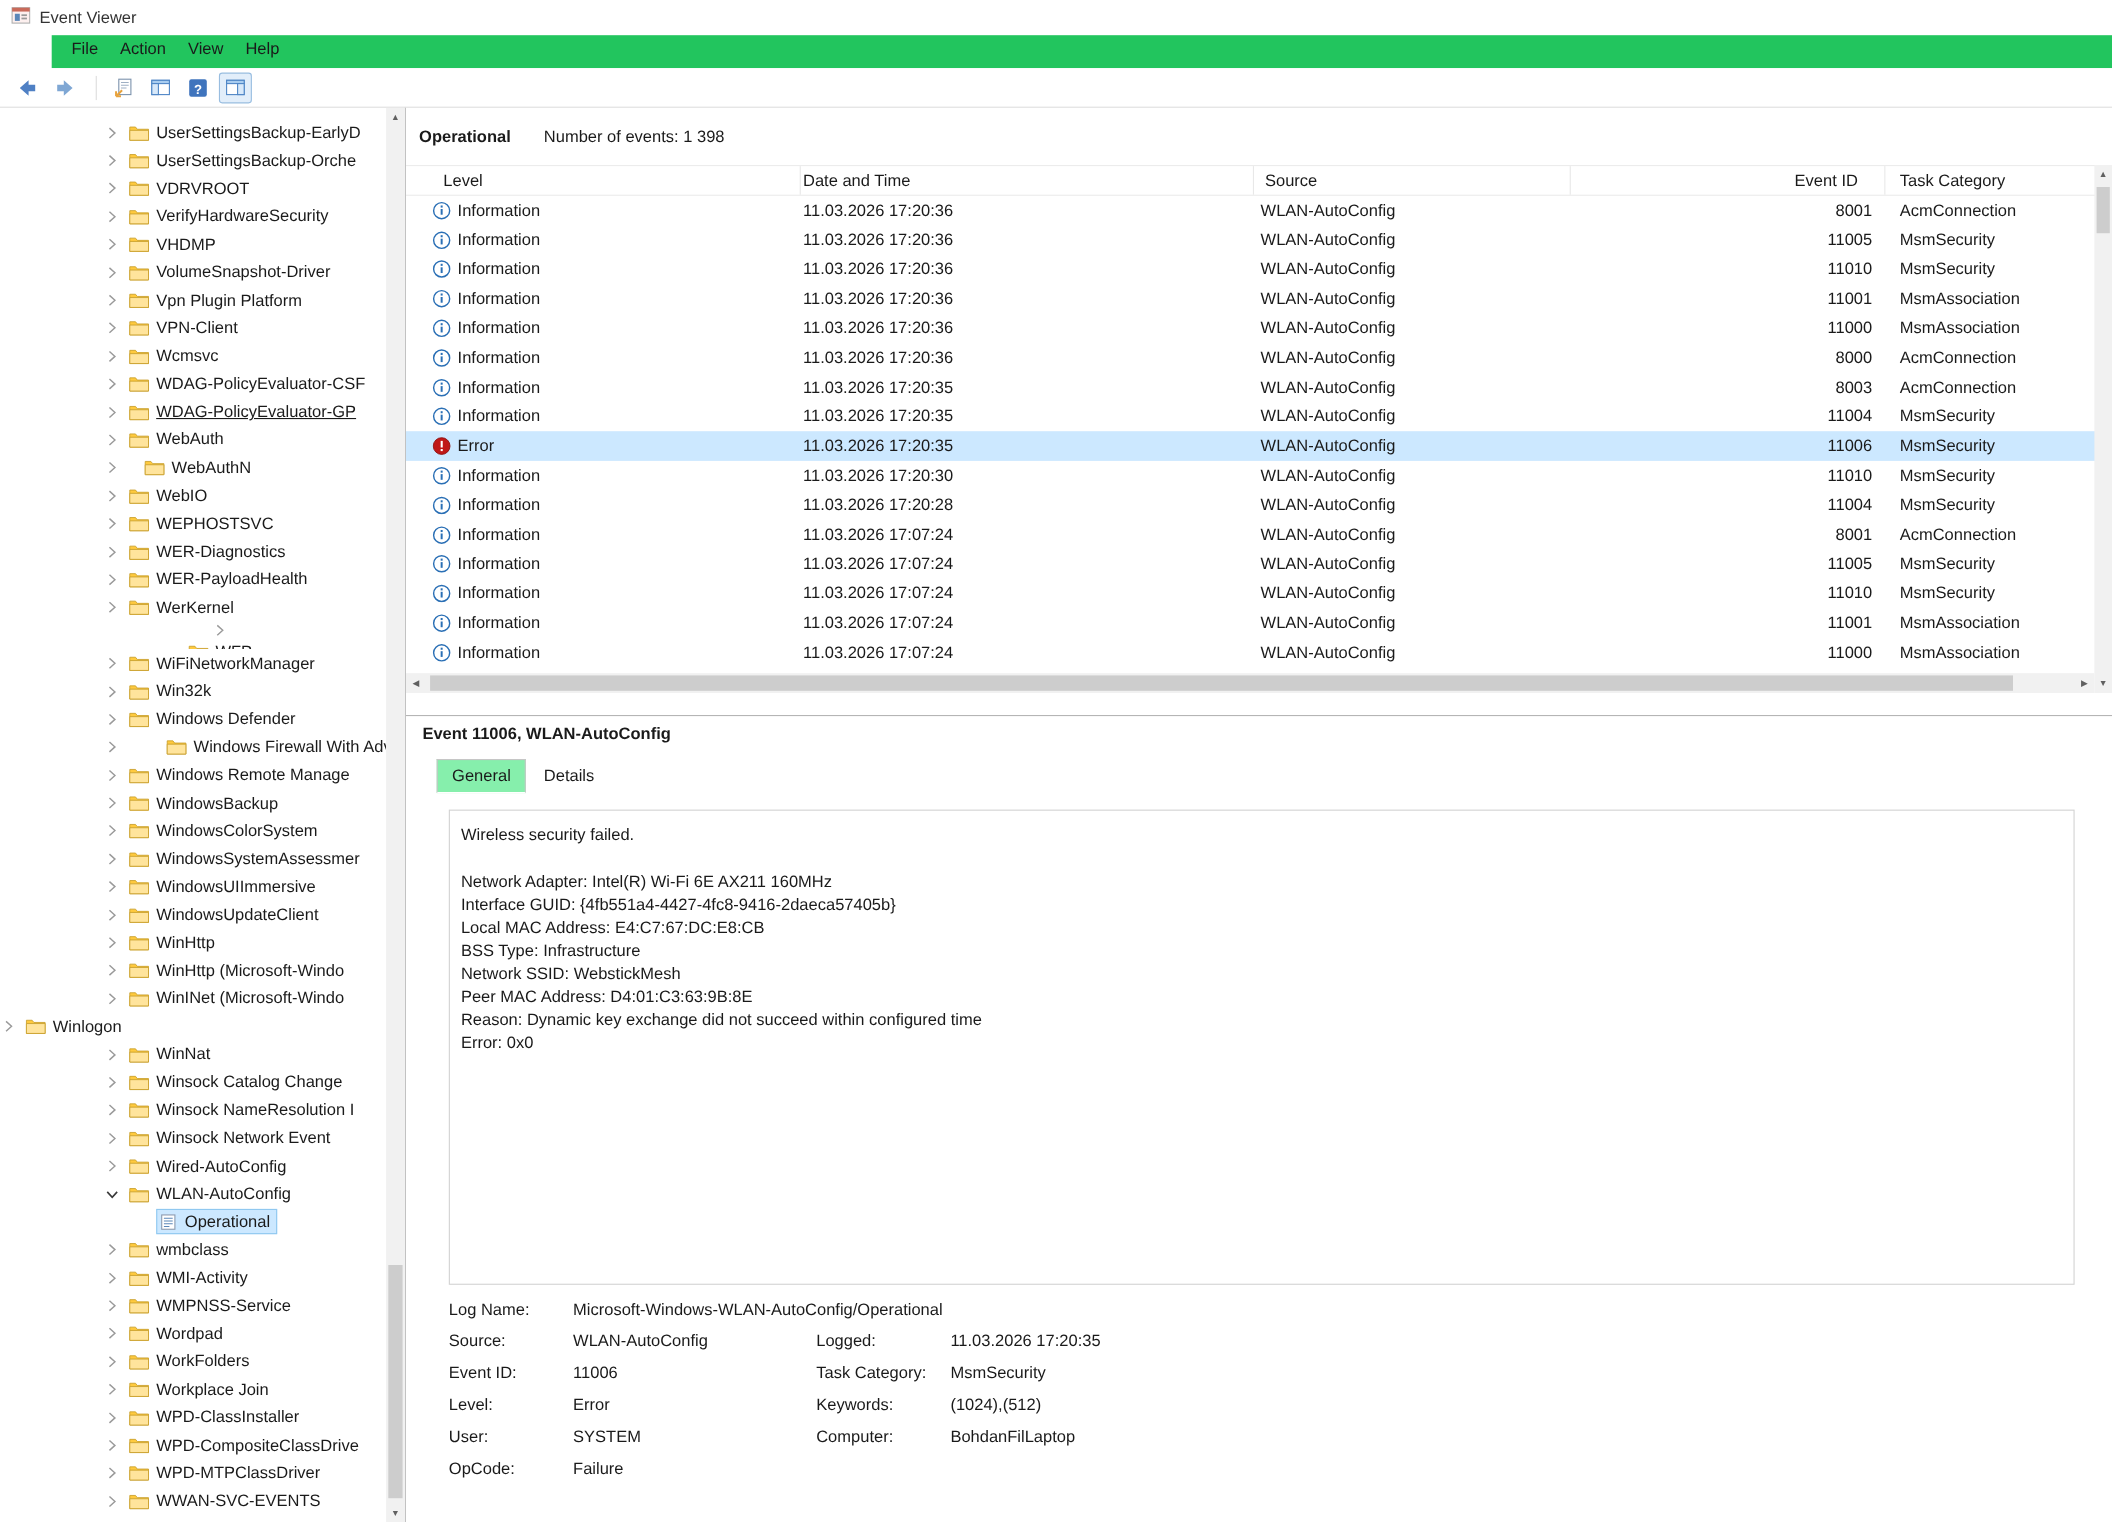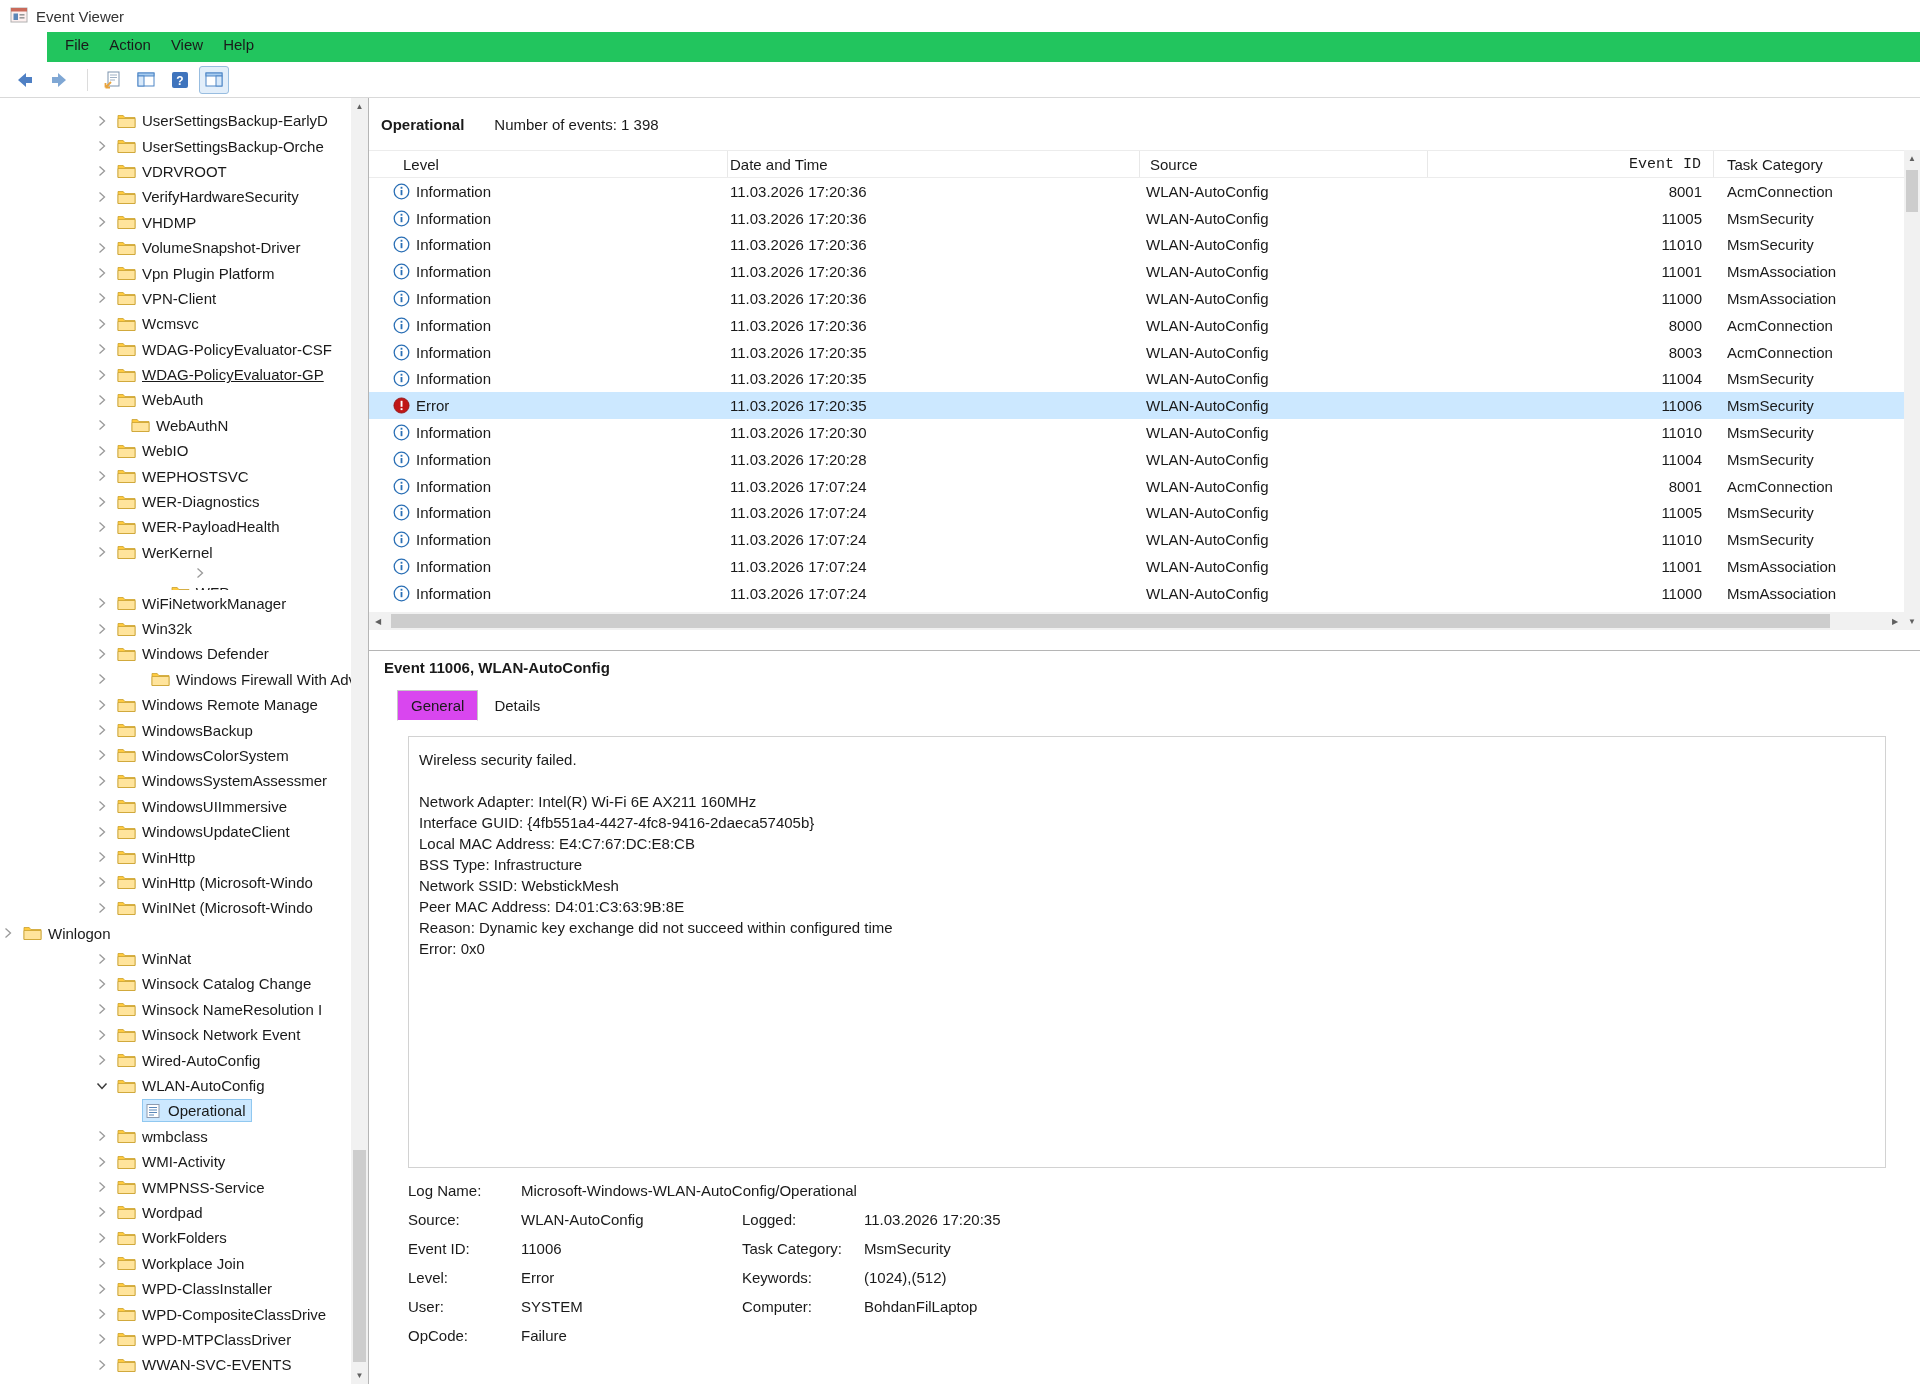--- a/index.html
+++ b/index.html
@@ -51,36 +51,36 @@
   .table-vscroll { top:52px; right:0; width:16px; height:480px; }
 
   
   .main-panel { position:relative; flex:1; background:#fff; overflow:hidden; }
   .main-header { position:absolute; top:0; left:0; right:0; height:52px; display:flex; align-items:center; padding-left:12px; gap:30px; }
   .log-name { font-weight:bold; }
   .thead, .tr { display:grid; grid-template-columns:348px 412px 288px 286px 1fr; padding-left:11px; padding-right:16px; }
   .thead { position:absolute; top:52px; left:0; right:0; height:28px; border-top:1px solid #ececec; border-bottom:1px solid #ececec; align-items:center; }
   .th { display:flex; align-items:center; height:100%; border-right:1px solid #e8e8e8; white-space:nowrap; overflow:hidden; }
   .th.c0 { padding-left:23px; } .th.c1 { padding-left:2px; } .th.c2 { padding-left:10px; }
-  .th.c3 { justify-content:flex-end; padding-right:12px;font-family:Liberation Mono, monospace; } .th.c4 { padding-left:13px; border-right:none; }
+  .th.c3 { justify-content:flex-end; padding-right:24px; } .th.c4 { padding-left:13px; border-right:none; }
   .tbody { position:absolute; top:80px; left:0; right:0; height:434px; overflow:hidden; }
   .tr { height:26.8px; align-items:center; }
   .tr.selected { background:var(--selection-bg); }
   .td { white-space:nowrap; overflow:hidden; }
   .td.c0 { display:flex; align-items:center; gap:6px; padding-left:13px; }
   .td.c1 { padding-left:2px; } .td.c2 { padding-left:6px; }
   .td.c3 { text-align:right; padding-right:12px; } .td.c4 { padding-left:13px; }
   .row-icon { display:inline-flex; flex:none; }
 
   
   .detail-panel { position:absolute; top:552px; left:0; right:0; bottom:0; border-top:1px solid #b5b5b5; background:#fff; }
   .detail-header { position:absolute; top:0; left:0; right:0; height:32px; display:flex; align-items:center; padding-left:15px; font-weight:bold; }
   .tabs { position:absolute; top:38px; left:28px; height:32px; display:flex; align-items:flex-end; gap:2px; }
   .tab { padding:6px 13px; border:1px solid transparent; }
-  .tab.active { background:#d946ef; border:1px solid #c6c6c6; border-bottom-color:#fff; }
+  .tab.active { background:#86efac; border:1px solid #c6c6c6; border-bottom-color:#fff; }
   .desc-box { position:absolute; top:85px; left:39px; width:1478px; height:432px; border:1px solid #d2d2d2; background:#fff; padding:12px 10px 0 10px; overflow:hidden; }
   .desc-line { line-height:21px; min-height:21px; white-space:pre; }
   .fields { position:absolute; top:525px; left:39px; right:20px; }
   .frow { display:grid; grid-template-columns:113px 221px 122px 1fr; height:29px; align-items:center; }
   .fcell { white-space:nowrap; }
 </style>
 </head>
 <body>
 
 <div class="window">

